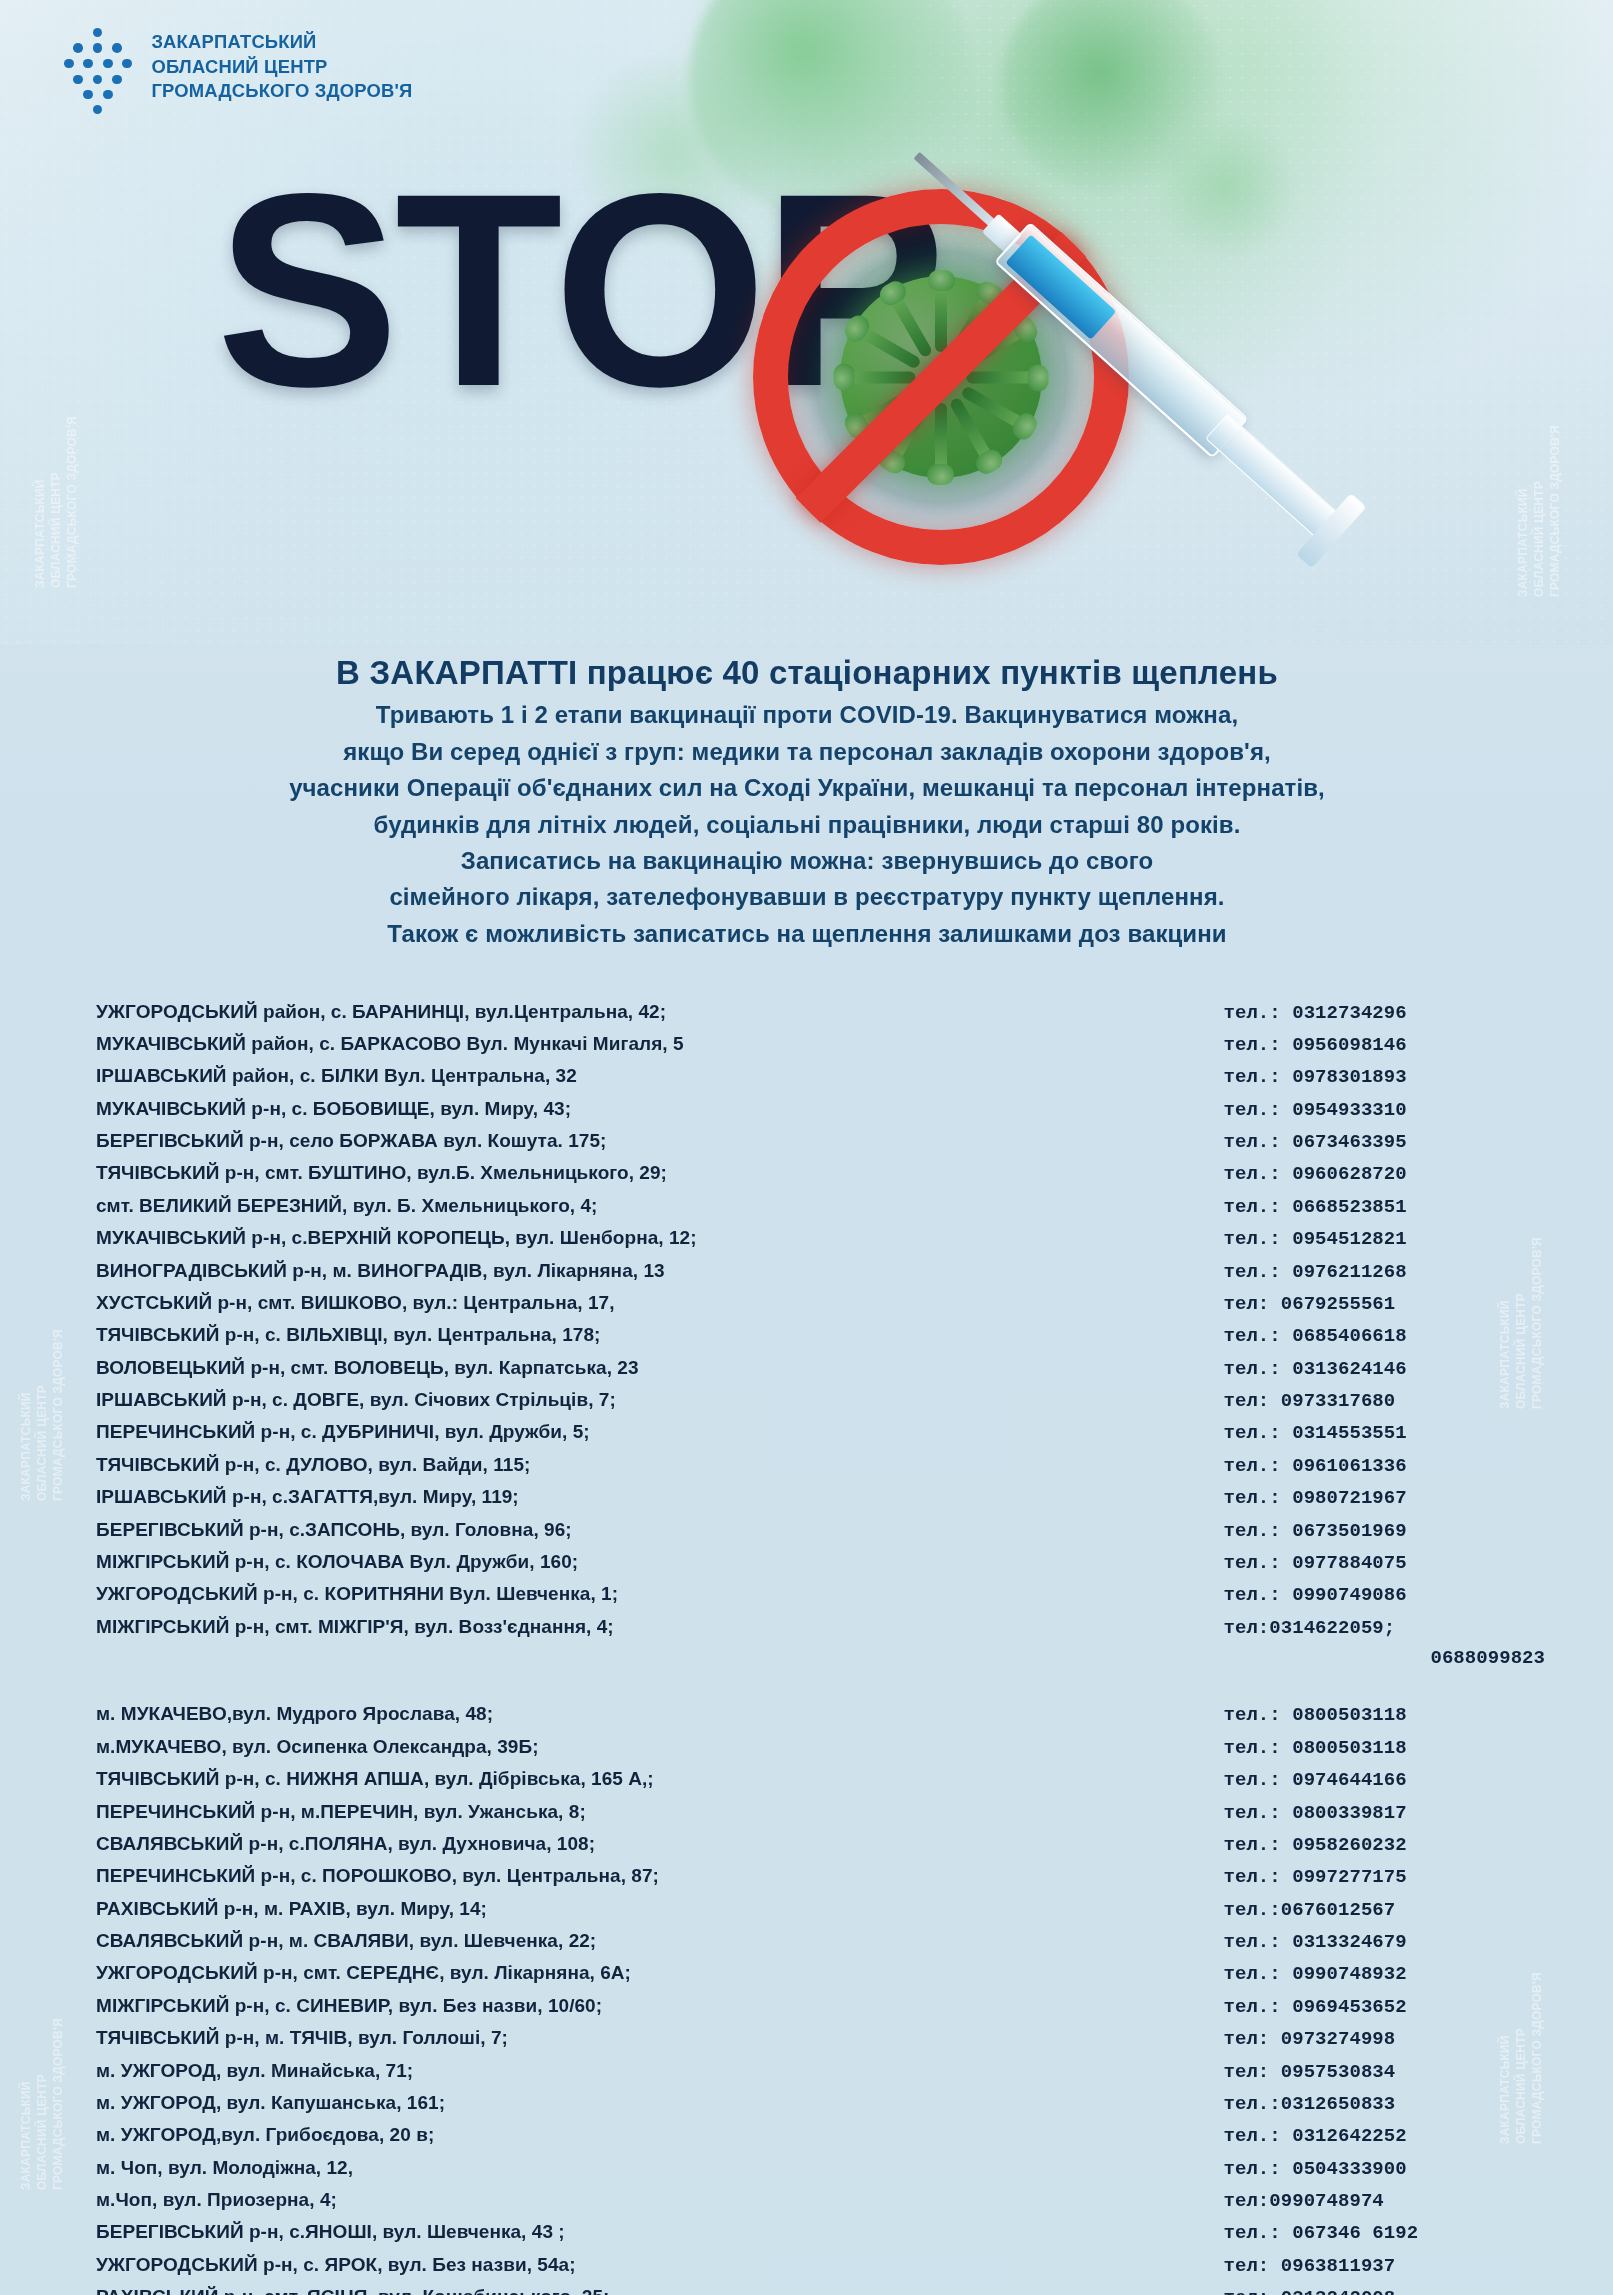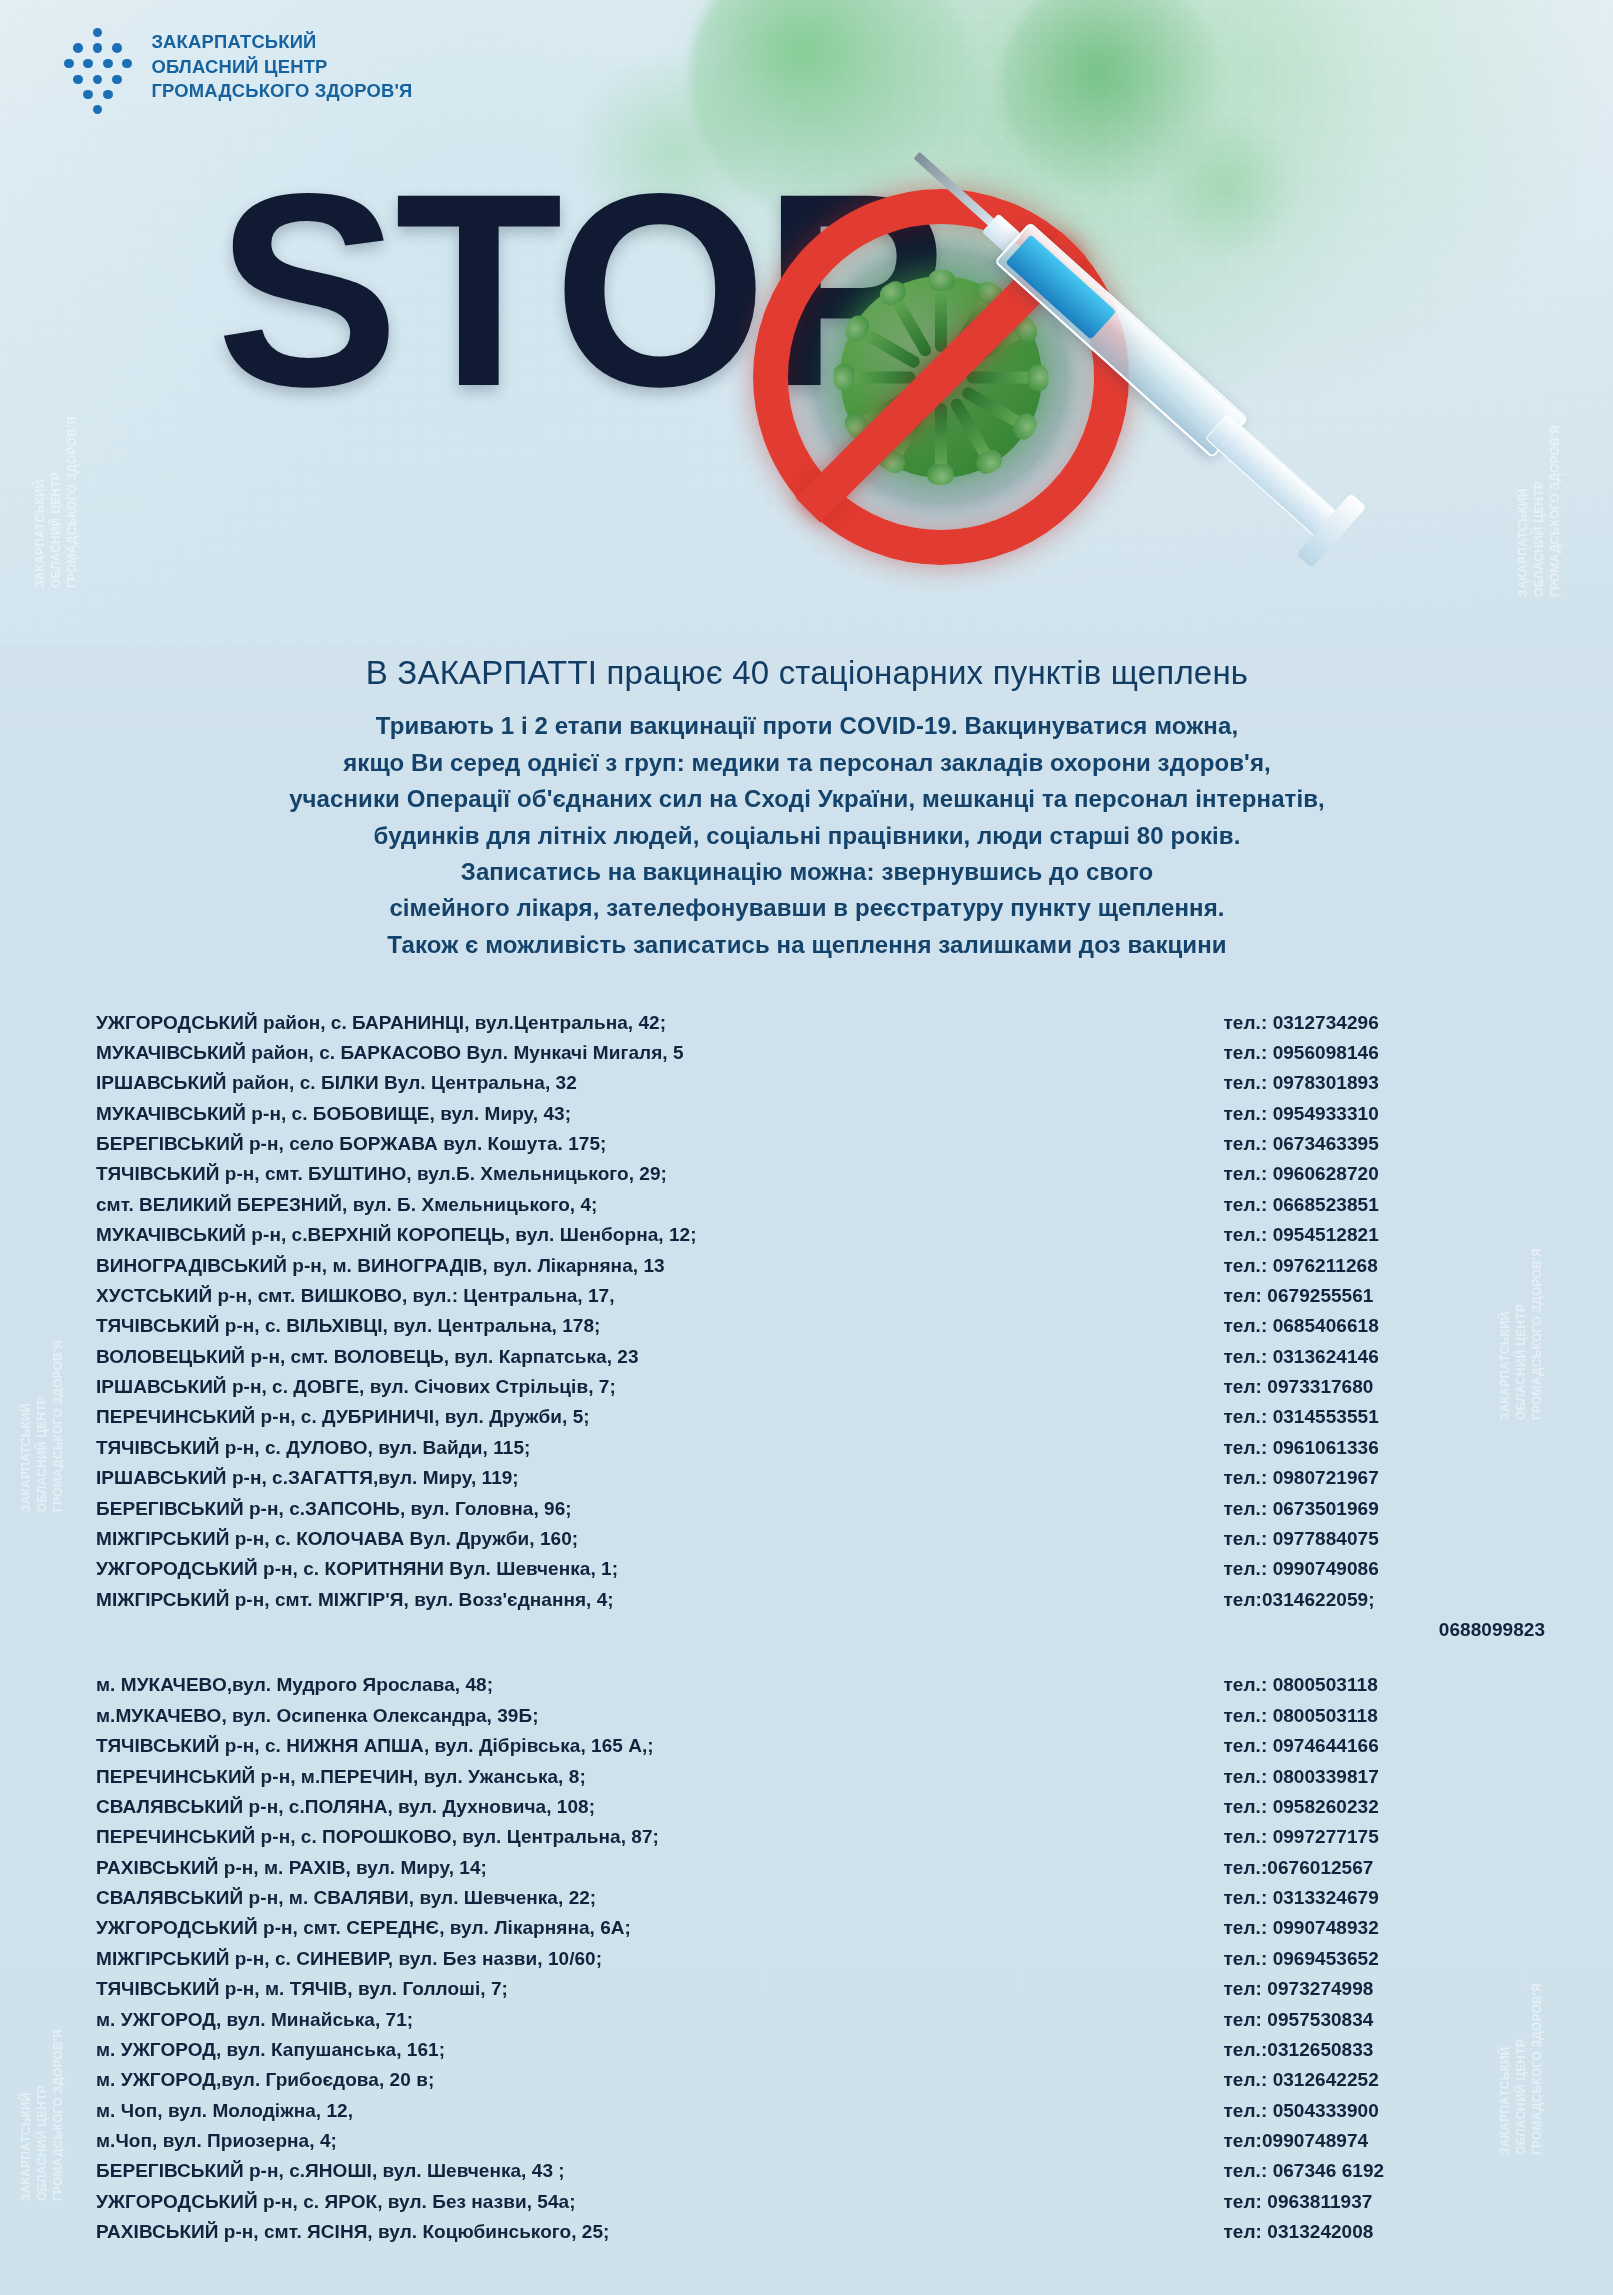--- a/index.html
+++ b/index.html
@@ -227,25 +227,25 @@
 
   
   .headline-block {
     position: relative;
     z-index: 45;
     padding: 9.2px 55px 16.5px;
     text-align: center;
   }
   .headline {
     color: #123c63;
-    font-weight: normal;
+    font-weight: bold;
     font-size: 33px;
     letter-spacing: 0.2px;
     line-height: 1.15;
-    margin-bottom: 16px;
+    margin-bottom: 5px;
   }
   .subline {
     color: #13426b;
     font-weight: bold;
     font-size: 24px;
     line-height: 1.52;
     letter-spacing: 0.1px;
   }
 
   
@@ -260,21 +260,21 @@
     align-items: baseline;
     justify-content: space-between;
     font-size: 19px;
     font-weight: bold;
     color: #10243d;
     line-height: 1.0;
     padding: 5.7px 0;
     letter-spacing: 0.05px;
   }
   .row .addr { flex: 0 1 auto; white-space: nowrap; }
-  .row .tel { flex: 0 0 auto; width: 349px; text-align: left; padding-left: 27.5px; white-space: pre-line; }
+  .row .tel { flex: 0 0 auto; width: 349px; text-align: left; padding-left: 27.5px; white-space: pre-line; font-family: Liberation Mono, monospace; }
   .row.cont .addr { visibility: hidden; }
   .row.cont .tel { text-align: right; padding-left: 0; width: 349px; }
   .spacer { height: 25px; }
 </style>
 </head>
 <body>
 
 <div class="page">
 
   <div class="hero">

